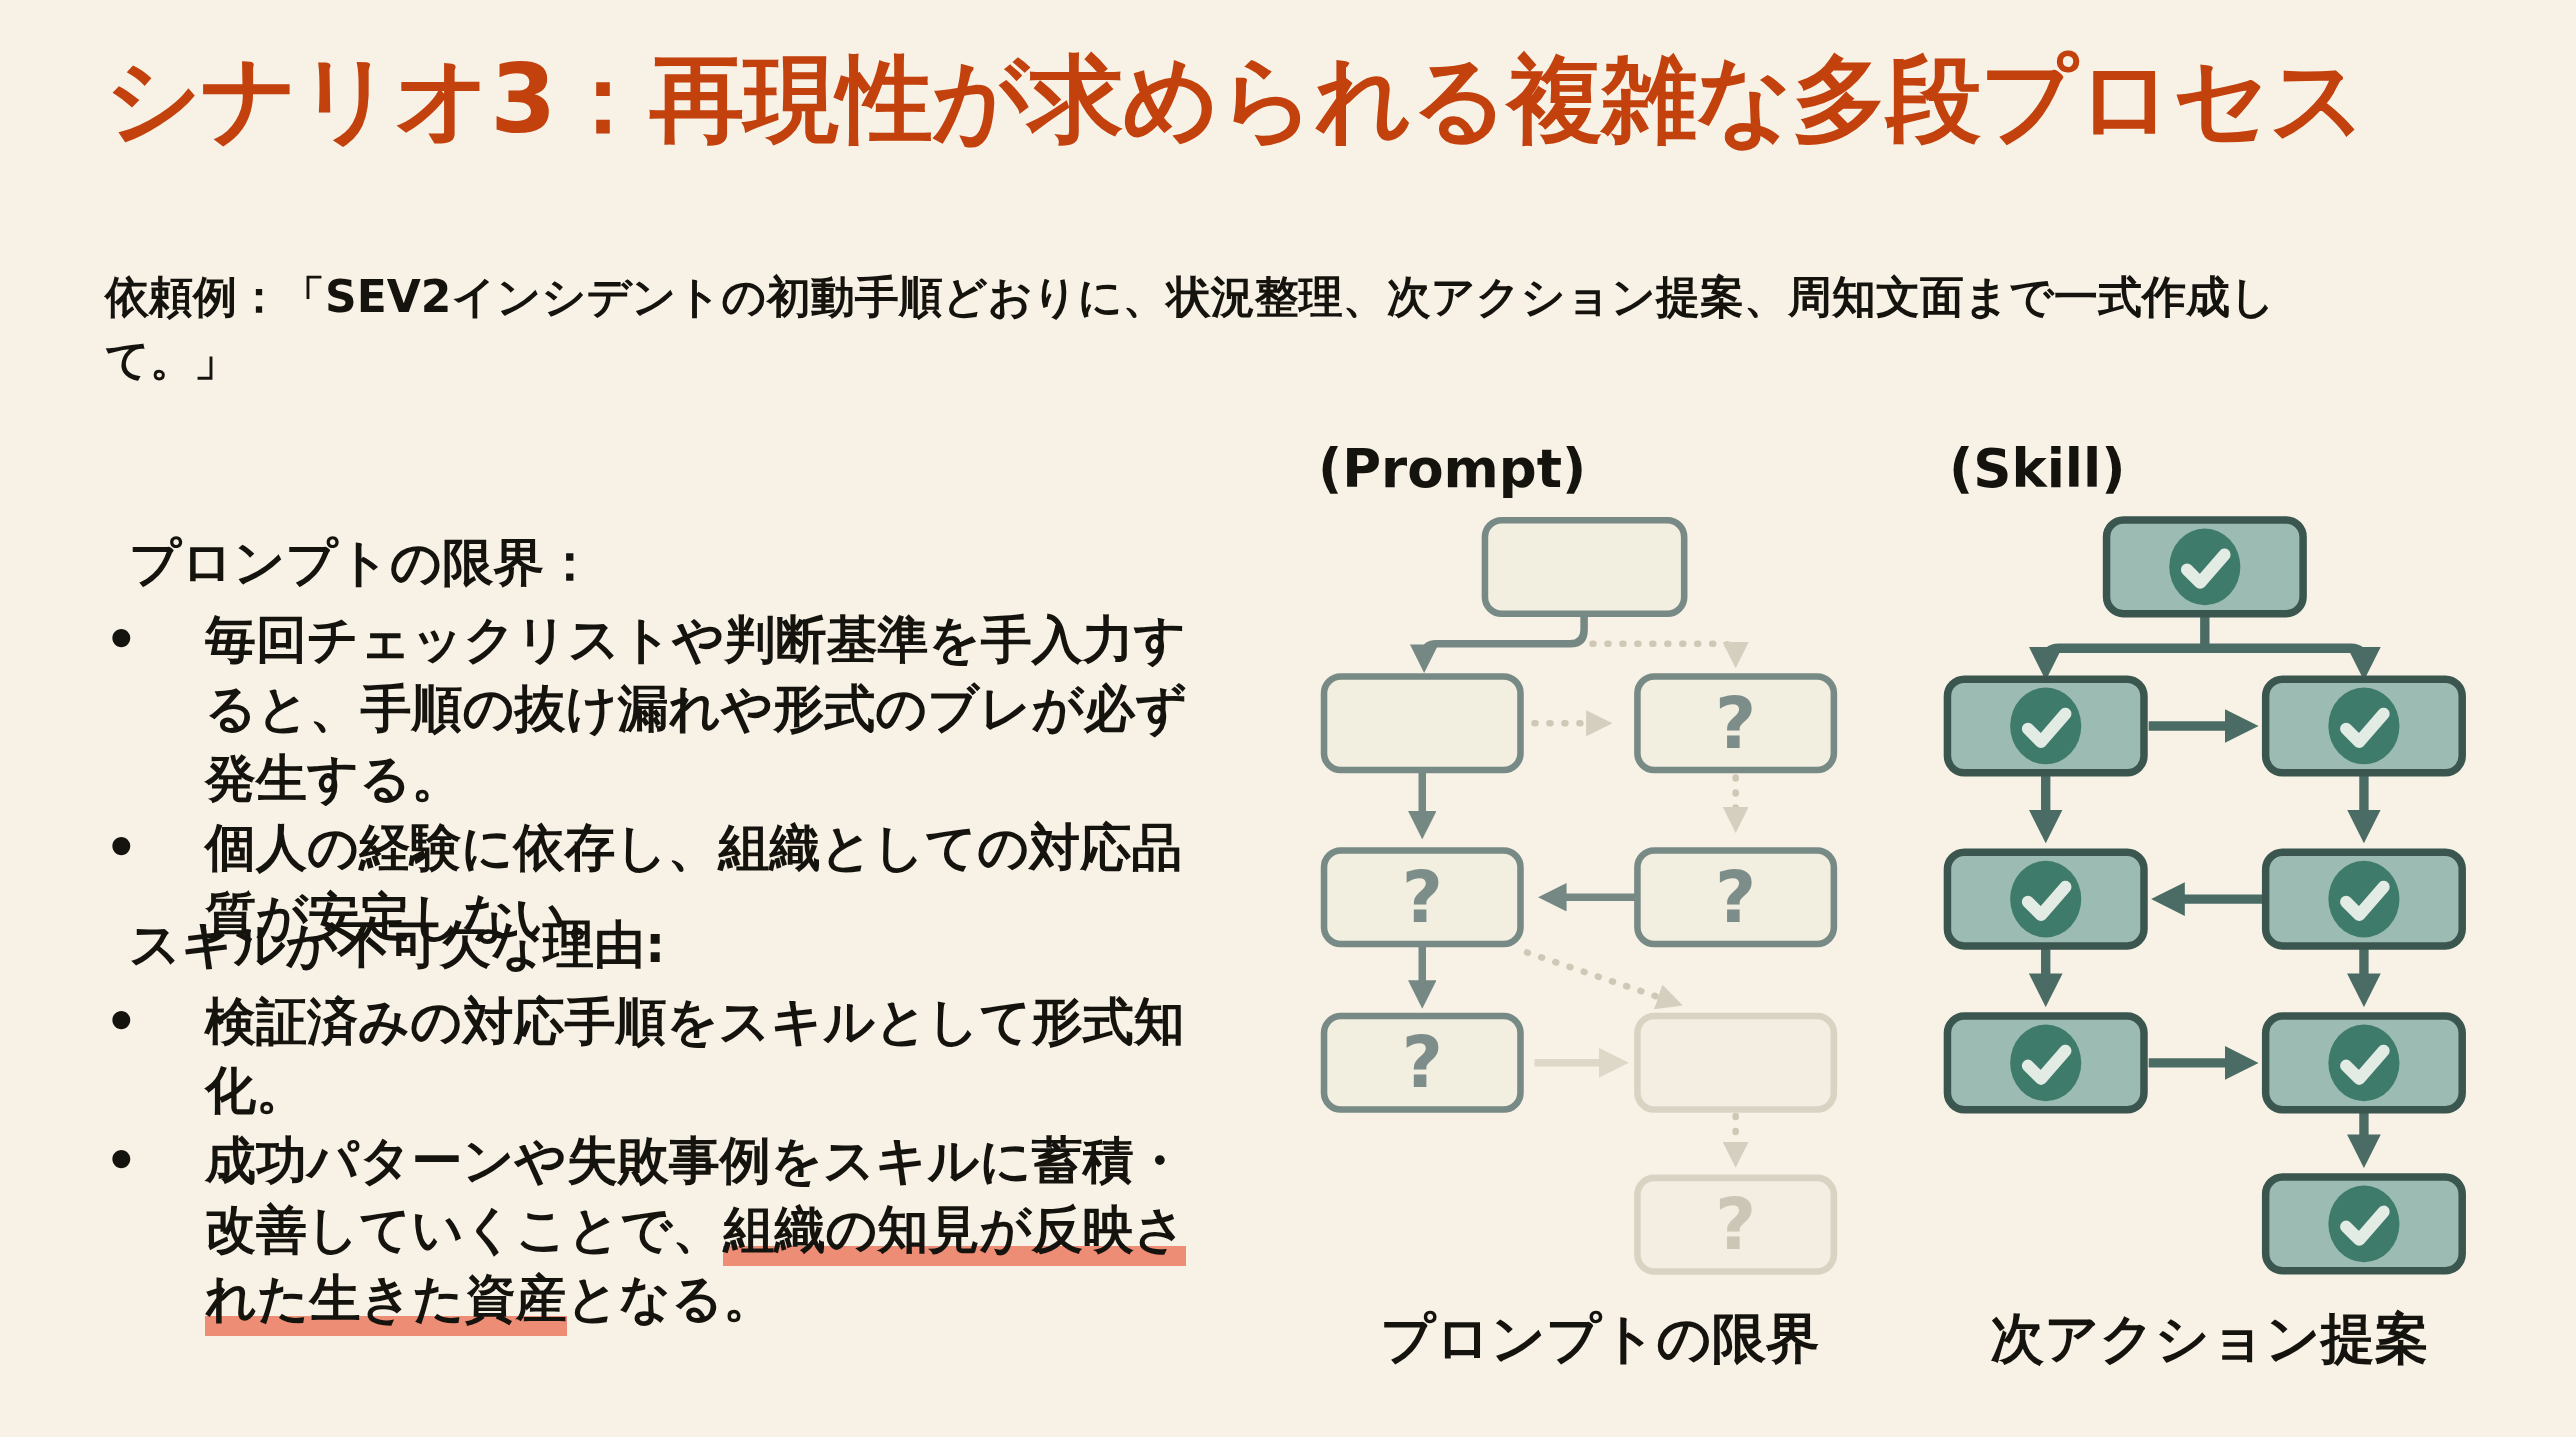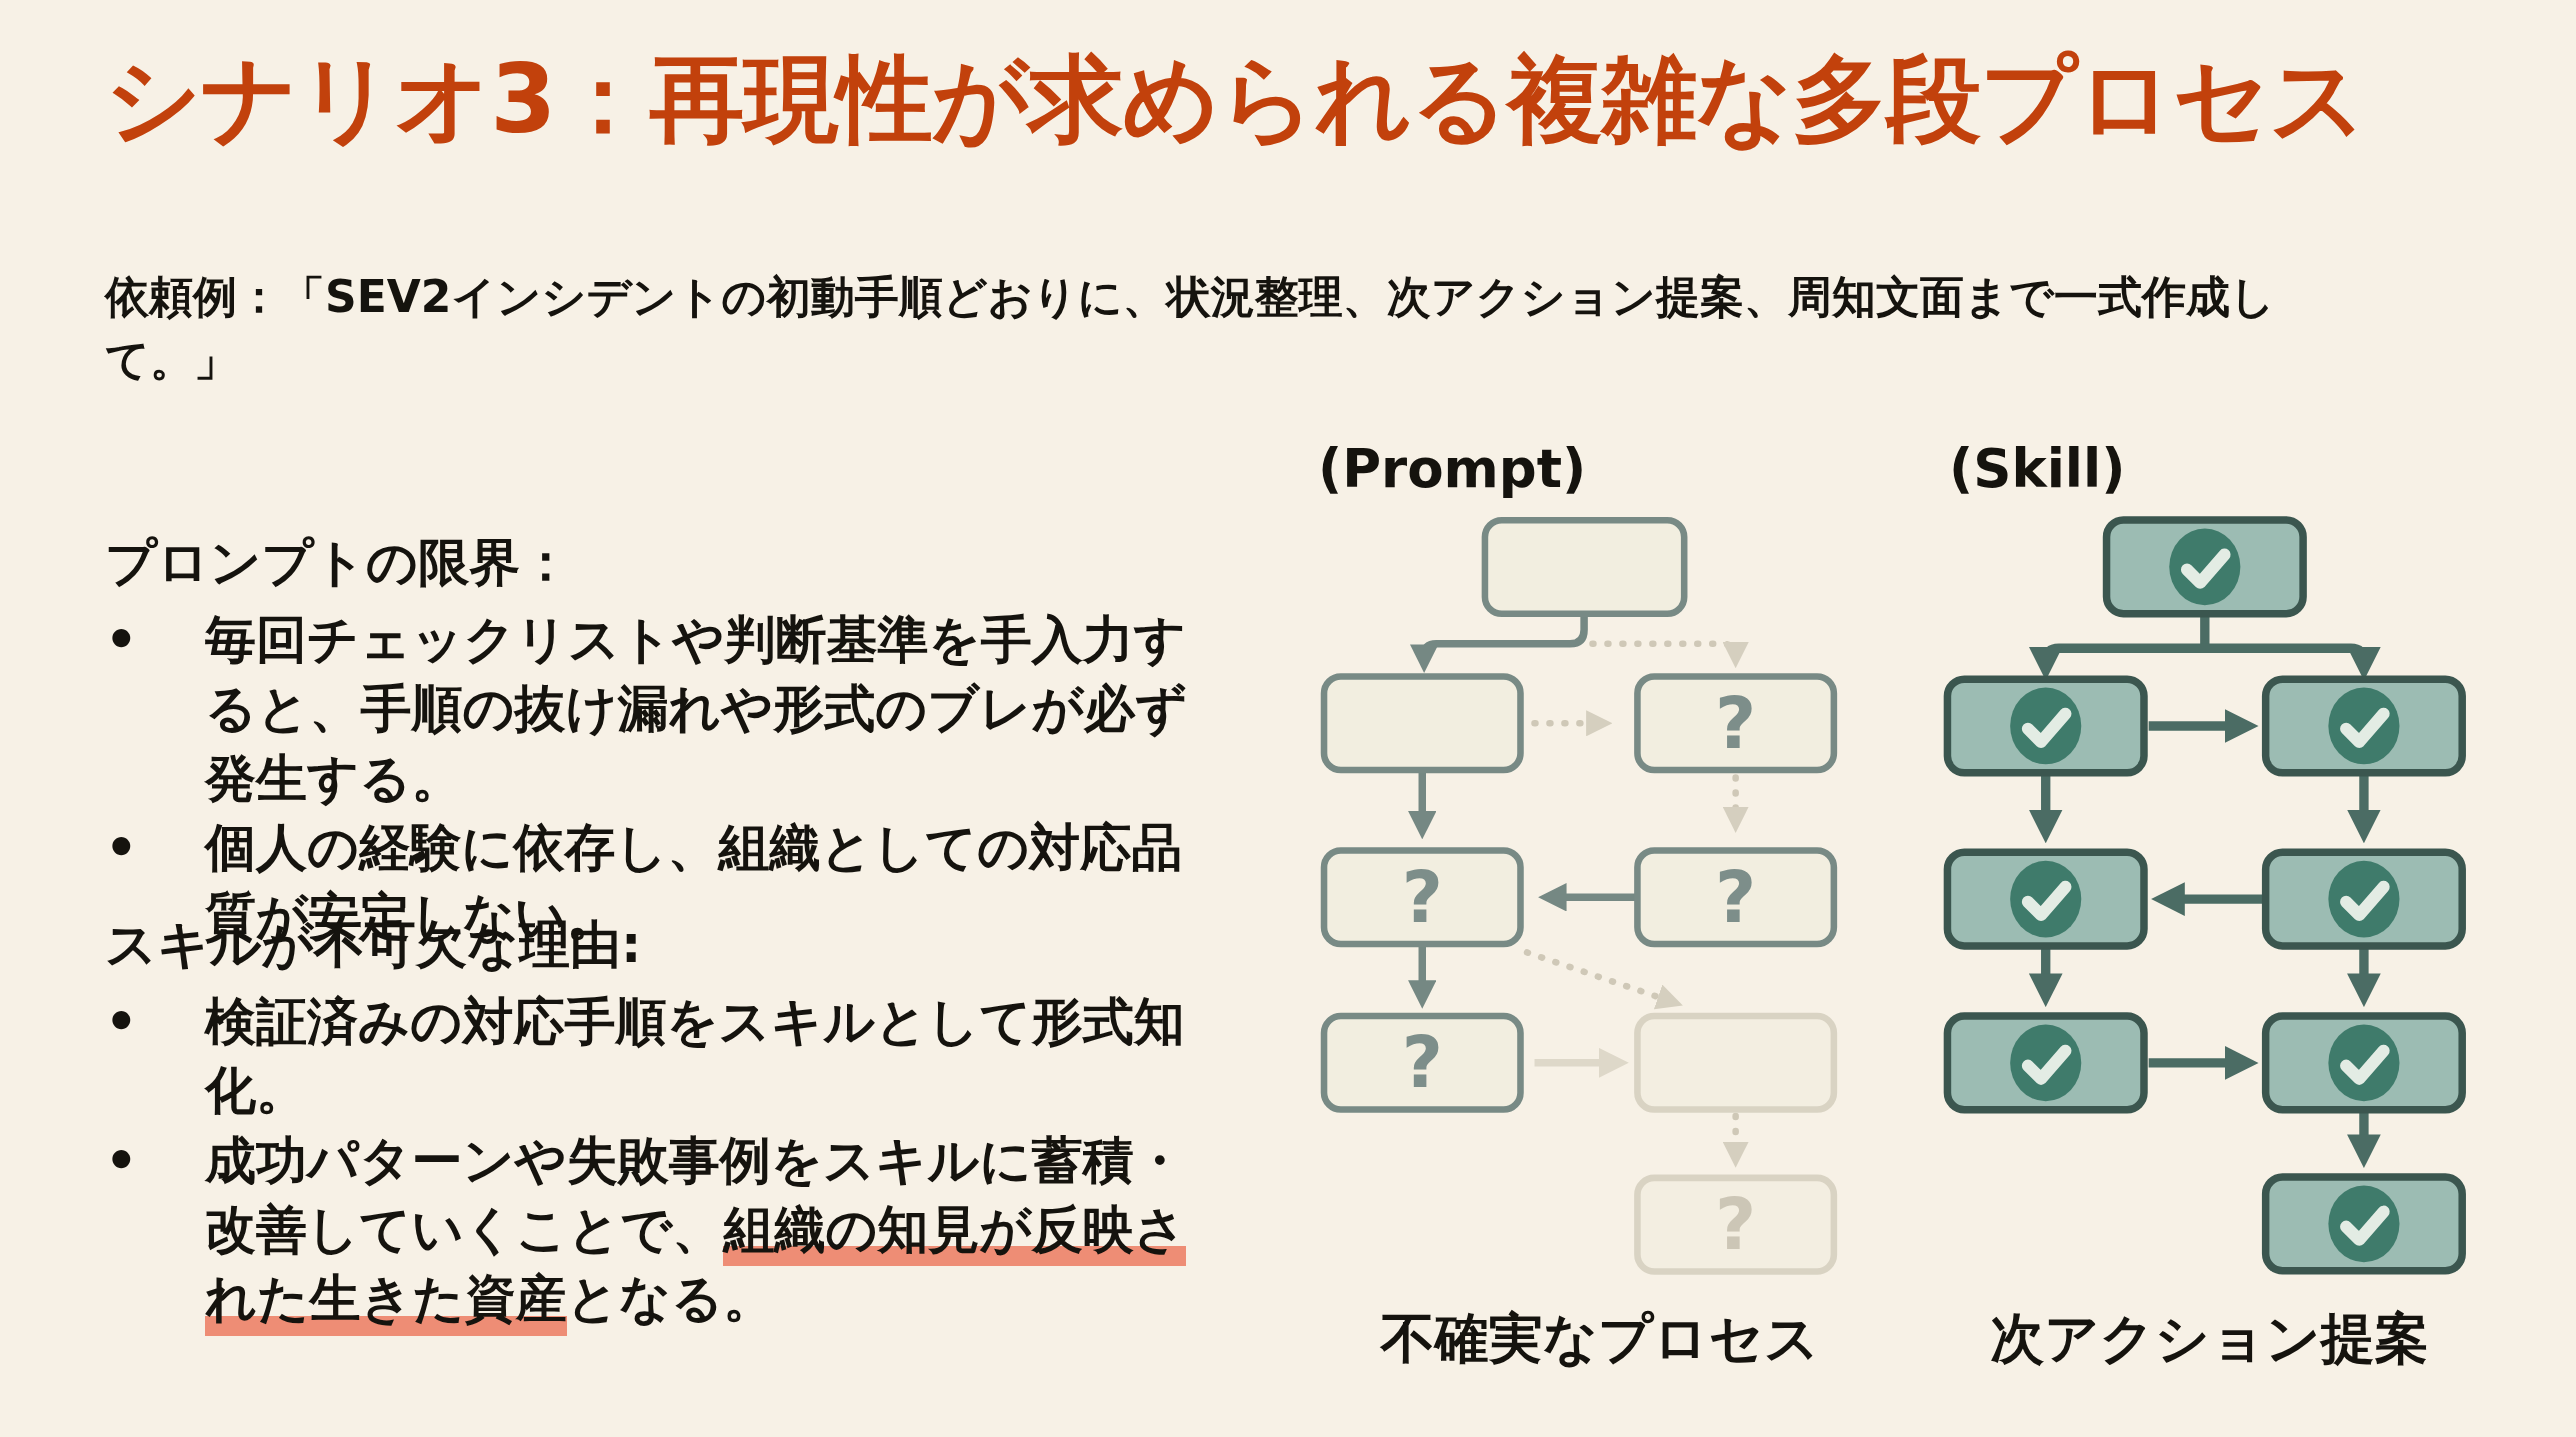--- a/index.html
+++ b/index.html
@@ -19,21 +19,21 @@
     letter-spacing:-0.9px; white-space:nowrap;
     color:#c2410c;
   }
   .request {
     left:105px; top:266px; width:2209px;
     font-size:44px; font-weight:bold; line-height:1.43;
   }
   .textblock { width:1114px; font-size:51px; font-weight:bold; line-height:1.36; }
   .tb-limits { left:105px; top:528px; }
   .tb-reasons { left:105px; top:910px; }
-  .tb-head { margin-bottom:7.5px; }
+  .tb-head { margin-bottom:7.5px;margin-left:24px; }
   .li { display:flex; }
   .dot { flex:0 0 52px; }
   .li-text { flex:1 1 auto;margin-left:48px; }
   .hl {
     background-image:linear-gradient(to top, #ee8d75 0 30%, rgba(238,141,117,0) 30%);
     padding-bottom:7.5px;
   }
 
   .fig-label { top:438px; font-size:53px; font-weight:bold; }
   .fig-label.prompt { left:1318px;text-align:right; }
@@ -165,15 +165,15 @@
   <rect class="sbox" x="380" y="390" width="210" height="100" rx="18"></rect>
   <use href="#chk" x="485" y="440"></use>
   <rect class="sbox" x="40" y="565" width="210" height="100" rx="18"></rect>
   <use href="#chk" x="145" y="615"></use>
   <rect class="sbox" x="380" y="565" width="210" height="100" rx="18"></rect>
   <use href="#chk" x="485" y="615"></use>
   <rect class="sbox" x="380" y="737" width="210" height="100" rx="18"></rect>
   <use href="#chk" x="485" y="787"></use>
 </svg>
 
-<div class="abs caption prompt">不確実なプロセス</div>
+<div class="abs caption prompt">プロンプトの限界</div>
 <div class="abs caption skill">次アクション提案</div>
 
 
 </body></html>

